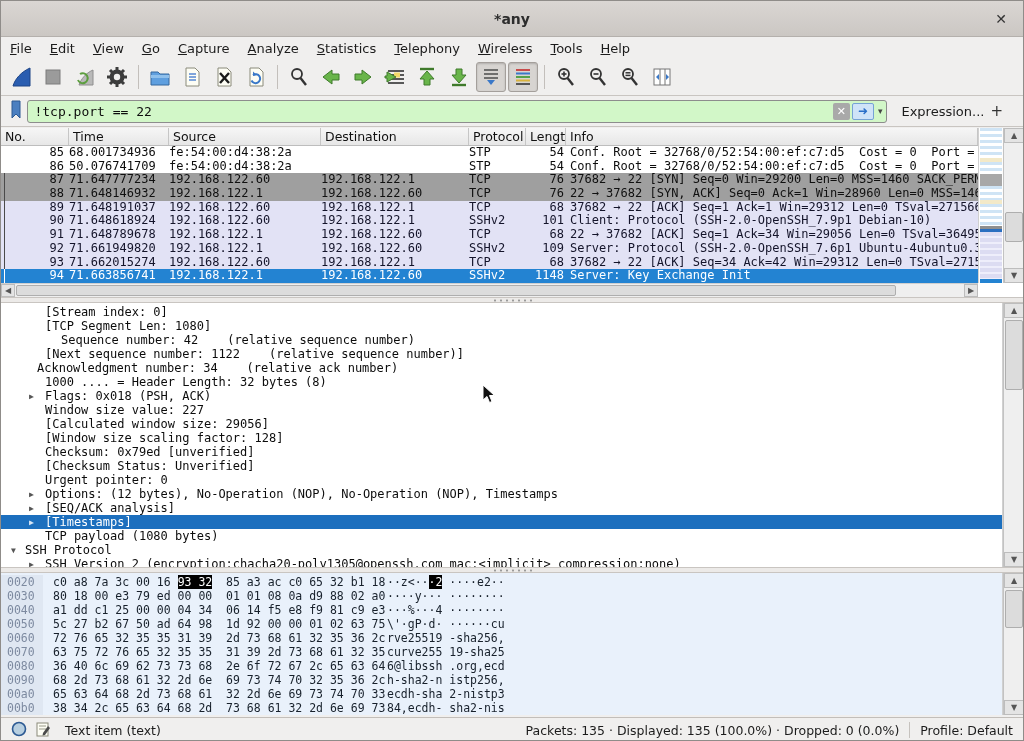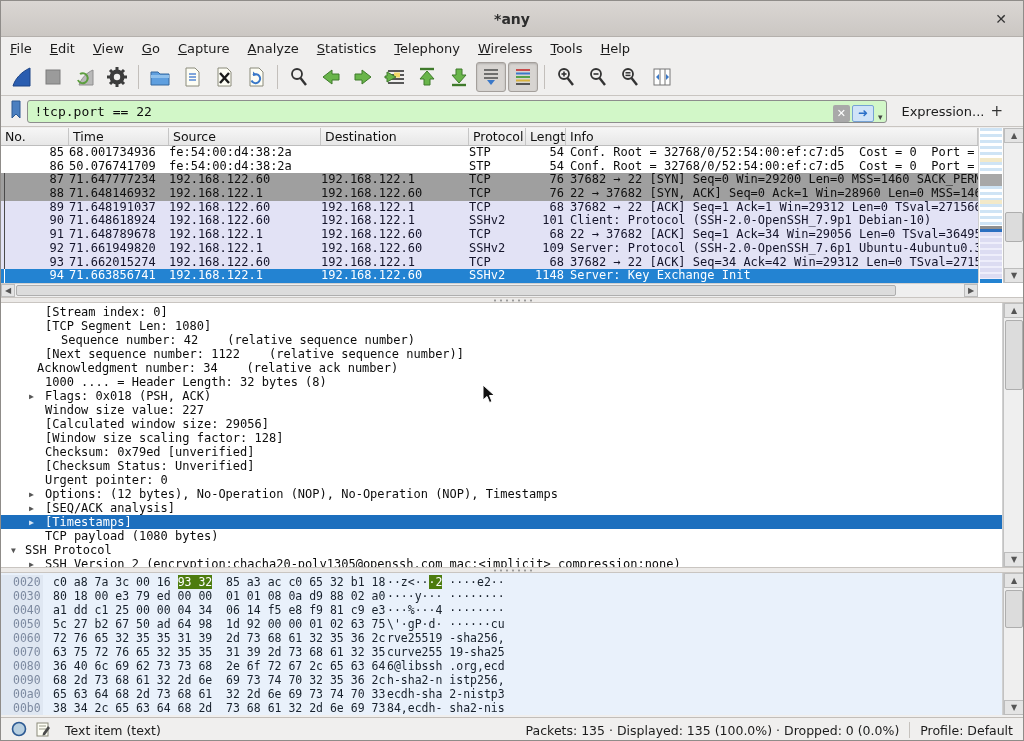--- a/index.html
+++ b/index.html
@@ -28,21 +28,21 @@
     border:1px solid transparent; border-radius:3px; margin:0 1px; }
   .tb-btn.pressed { background:#d7d4d1; border-color:#a49f9b; box-shadow:inset 0 1px 2px rgba(0,0,0,.18); }
   .tb-sep { width:1px; height:24px; background:#c3bfbb; margin:0 5px; }
   .tb-btn svg { display:block; }
 
   
   #filterbar { position:absolute; left:0; top:95px; width:100%; height:31px;
     background:#f0efee; border-bottom:1px solid #c9c5c1; display:flex; align-items:center; padding:0 6px; }
   #bookmark-btn { width:24px; height:24px; display:flex; align-items:center; justify-content:center; }
   #filter-wrap { position:relative; flex:0 0 860px; height:23px; margin-left:2px;
-    border:1px solid #8d8d8d; border-radius:3px; background:#d2f7c8; display:flex; align-items:flex-end; }
+    border:1px solid #8d8d8d; border-radius:3px; background:#d2f7c8; display:flex; align-items:center; }
   #filter-input { flex:1; height:100%; border:none; outline:none; background:transparent;
     font-family:"DejaVu Sans Mono","Liberation Mono",monospace; font-size:13px; color:#0d0d0d; padding:0 6px; }
   #filter-clear { width:17px; height:17px; background:#a9a9a9; color:#fff; font-size:11px;
     line-height:17px; text-align:center; border-radius:2px; margin-right:2px; }
   #filter-apply { width:22px; height:17px; background:#cfe3f8; border:1px solid #76a3d4; border-radius:2px;
     color:#2a6fc8; font-size:12px; line-height:15px; text-align:center; margin-right:2px; font-weight:bold; }
   #filter-caret { font-size:9px; color:#444; padding:0 4px 0 2px; }
   #expression-label { margin-left:14px; font-size:13px; color:#1c1c1c; }
   #filter-add { margin-left:auto; margin-right:8px; font-size:15px; color:#333; padding:0 6px; }
 
@@ -97,24 +97,24 @@
     font-size:12px; line-height:14px; white-space:pre; color:#0c0c0c; }
   .dline .arrow { position:absolute; font-size:8px; color:#565656; top:1px; }
   .dline.sel { background:#1c6fbe; color:#fff; }
   .dline.sel .arrow { color:#d8e6f5; }
 
   
   #hex-pane { position:absolute; left:0; top:572px; width:1002px; height:142px; background:#e9f1fb;
     overflow:hidden; border-right:1px solid #d0d0d0; }
   .hrow { height:14px; font-family:"DejaVu Sans Mono","Liberation Mono",monospace; font-size:11.5px;
     line-height:14px; white-space:pre; color:#17202b; display:flex; }
-  .hoff { width:42px; color:#7d8aa0; background:#dfe7f2; padding-left:12px; flex:none; }
+  .hoff { width:42px; color:#7d8aa0; background:#dfe7f2; padding-left:6px; flex:none; }
   .hhex { width:338px; padding-left:10px; flex:none; }
   .hascii { padding-left:6px; }
-  .hl { background:#4d7c0f; color:#fff; }
+  .hl { background:#000000; color:#fff; }
 
   
   #statusbar { position:absolute; left:0; top:716px; width:100%; height:25px; background:#f0efee;
     border-top:1px solid #c2beba; display:flex; align-items:center; font-size:12.5px; color:#1c1c1c; }
   #status-left { display:flex; align-items:center; gap:8px; padding-left:10px; }
   #status-text { margin-left:14px; }
   #status-right { margin-left:auto; display:flex; align-items:center; }
   .st-sep { width:1px; height:16px; background:#c6c2be; margin:0 10px; }
 
   

